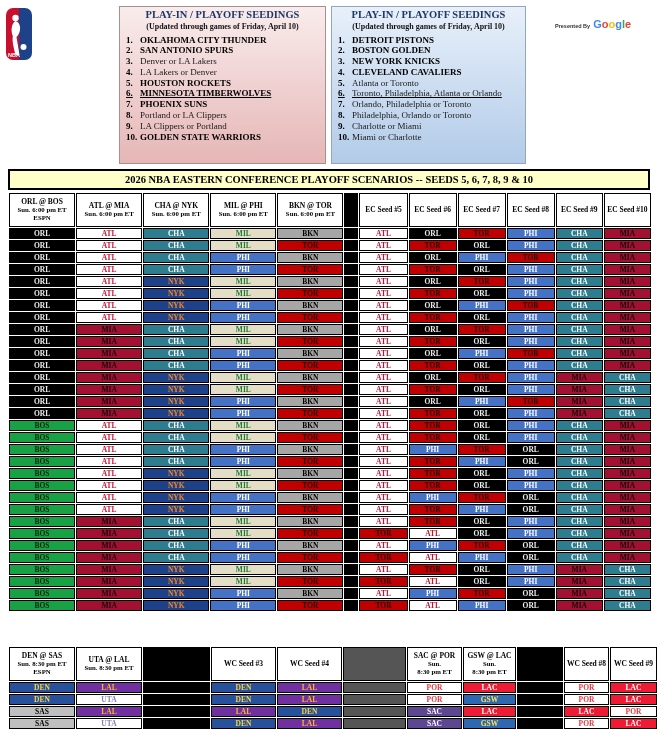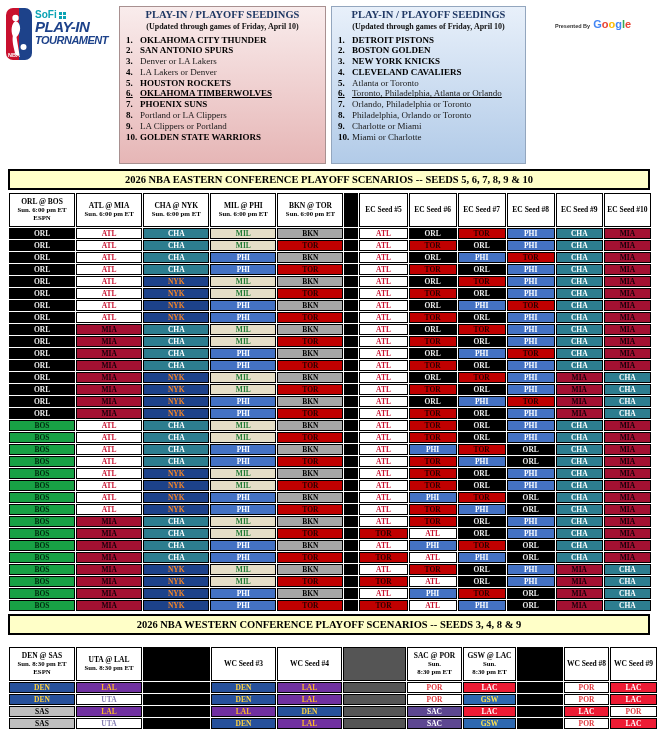--- a/index.html
+++ b/index.html
@@ -77,33 +77,20 @@
           </defs>
         <g clip-path="url(#lm1)">
           <rect width="13" height="52" fill="#C8102E"></rect>
           <rect x="13" width="13" height="52" fill="#1D428A"></rect>
           <circle cx="9.5" cy="10" r="3.2" fill="#fff"></circle>
           <path d="M9.5 13 C16 15 15 25 10.5 29 L13.5 47 L9.5 47 C7.5 39 6 33 6.8 28 C4.5 23 5.5 15 9.5 13 Z" fill="#fff"></path>
           <circle cx="17.5" cy="39" r="3" fill="#fff"></circle>
           <text x="2" y="49" font-size="5.5" fill="#fff" font-weight="bold" font-family="Liberation Sans, sans-serif">NBA</text>
         </g>
       </svg>
-      <div class="playin-text">
-        <div class="sofi">
-          <span>SoFi</span>
-          <span class="sofi-mark">
-              <i></i>
-              <i></i>
-              <i></i>
-              <i></i>
-            </span>
-        </div>
-        <div class="playin1">PLAY-IN</div>
-        <div class="playin2">TOURNAMENT</div>
-      </div>
     </div>
   </div>
 
   <div class="seed-box westbox">
     <div class="sb-title">PLAY-IN / PLAYOFF SEEDINGS</div>
     <div class="sb-note">(Updated through games of Friday, April 10)</div>
     <div class="sb-list">
         <div class="seed-item locked">
           <span class="num">1.</span>
           <span class="txt">OKLAHOMA CITY THUNDER</span>
@@ -119,21 +106,21 @@
         <div class="seed-item open">
           <span class="num">4.</span>
           <span class="txt">LA Lakers or Denver</span>
         </div>
         <div class="seed-item locked">
           <span class="num">5.</span>
           <span class="txt">HOUSTON ROCKETS</span>
         </div>
         <div class="seed-item locked-underline">
           <span class="num">6.</span>
-          <span class="txt">OKLAHOMA TIMBERWOLVES</span>
+          <span class="txt">MINNESOTA TIMBERWOLVES</span>
         </div>
         <div class="seed-item locked">
           <span class="num">7.</span>
           <span class="txt">PHOENIX SUNS</span>
         </div>
         <div class="seed-item open">
           <span class="num">8.</span>
           <span class="txt">Portland or LA Clippers</span>
         </div>
         <div class="seed-item open">
@@ -706,21 +693,20 @@
           <td class="tc" style="background: rgb(192, 0, 0); color: rgb(38, 0, 0);">TOR</td>
           <td class="tc" style="background: rgb(255, 255, 255); color: rgb(200, 16, 46);">ATL</td>
           <td class="tc" style="background: rgb(68, 114, 196); color: rgb(255, 255, 255);">PHI</td>
           <td class="tc" style="background: rgb(0, 0, 0); color: rgb(237, 237, 237);">ORL</td>
           <td class="tc" style="background: rgb(163, 17, 50); color: rgb(20, 0, 10);">MIA</td>
           <td class="tc" style="background: rgb(45, 125, 143); color: rgb(255, 255, 255);">CHA</td>
         </tr>
       </tbody>
   </table>
 
-  <div class="banner west-b">2026 NBA WESTERN CONFERENCE PLAYOFF SCENARIOS -- SEEDS 3, 4, 8 &amp; 9</div>
   <table class="scen-table west-t">
       <colgroup>
         <col style="width: 66px;">
         <col style="width: 66px;">
         <col style="width: 67px;">
         <col style="width: 65px;">
         <col style="width: 65px;">
         <col style="width: 63px;">
         <col style="width: 55px;">
         <col style="width: 53px;">

